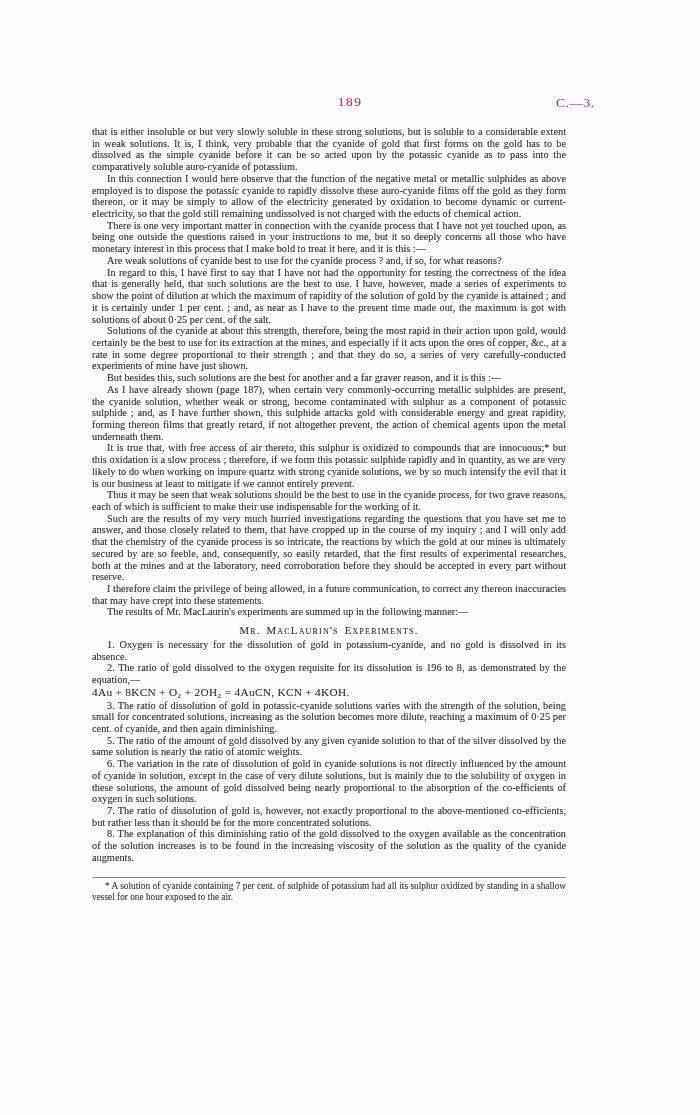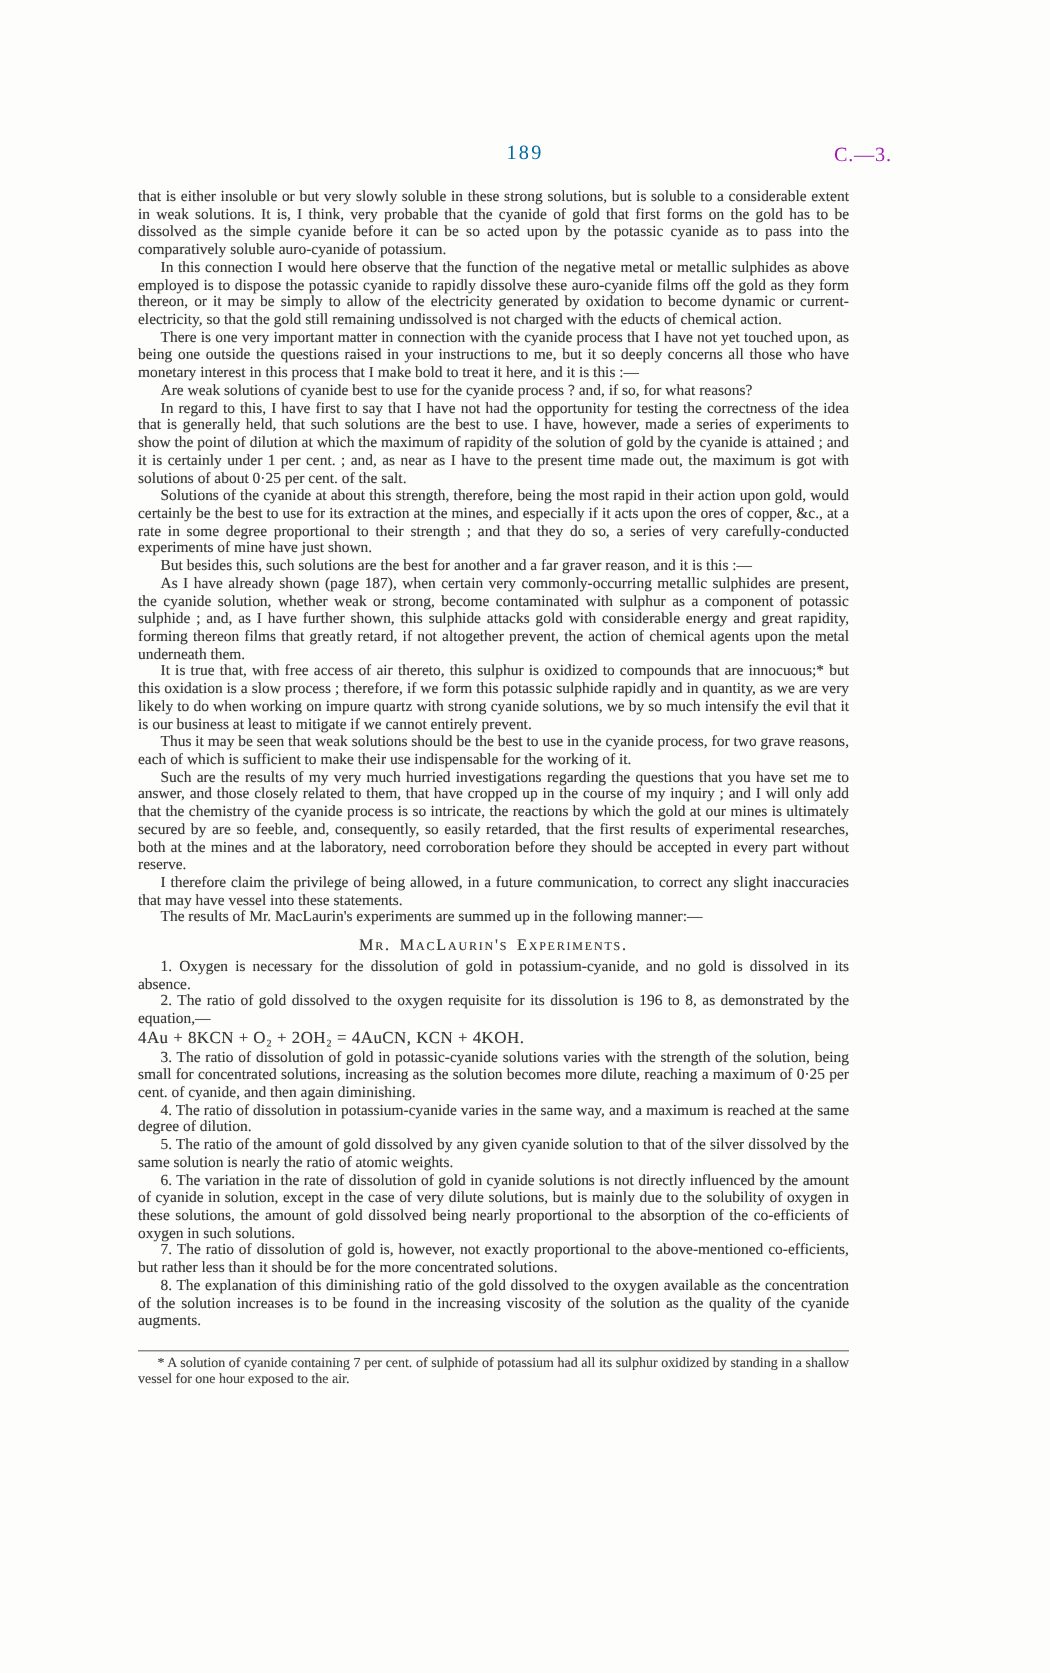--- a/index.html
+++ b/index.html
@@ -18,21 +18,21 @@
     background: #fdfdfc;
   }
   .page-number {
     position: absolute;
     top: 94px;
     left: 0;
     width: 700px;
     text-align: center;
     font-size: 13.5px;
     letter-spacing: 1.5px;
-    color: #0369a1;
+    color: #be185d;
   }
   .corner-mark {
     position: absolute;
     top: 95px;
     left: 556px;
     font-size: 13.5px;
     letter-spacing: 0.5px;
     color: #a21caf;
   }
   .body-text {
@@ -95,28 +95,27 @@
       <p class="para body">In this connection I would here observe that the function of the negative metal or metallic sulphides as above employed is to dispose the potassic cyanide to rapidly dissolve these auro-cyanide films off the gold as they form thereon, or it may be simply to allow of the electricity generated by oxidation to become dynamic or current-electricity, so that the gold still remaining undissolved is not charged with the educts of chemical action.</p>
       <p class="para body">There is one very important matter in connection with the cyanide process that I have not yet touched upon, as being one outside the questions raised in your instructions to me, but it so deeply concerns all those who have monetary interest in this process that I make bold to treat it here, and it is this :—</p>
       <p class="para body">Are weak solutions of cyanide best to use for the cyanide process ? and, if so, for what reasons?</p>
       <p class="para body">In regard to this, I have first to say that I have not had the opportunity for testing the correctness of the idea that is generally held, that such solutions are the best to use. I have, however, made a series of experiments to show the point of dilution at which the maximum of rapidity of the solution of gold by the cyanide is attained ; and it is certainly under 1 per cent. ; and, as near as I have to the present time made out, the maximum is got with solutions of about 0·25 per cent. of the salt.</p>
       <p class="para body">Solutions of the cyanide at about this strength, therefore, being the most rapid in their action upon gold, would certainly be the best to use for its extraction at the mines, and especially if it acts upon the ores of copper, &amp;c., at a rate in some degree proportional to their strength ; and that they do so, a series of very carefully-conducted experiments of mine have just shown.</p>
       <p class="para body">But besides this, such solutions are the best for another and a far graver reason, and it is this :—</p>
       <p class="para body">As I have already shown (page 187), when certain very commonly-occurring metallic sulphides are present, the cyanide solution, whether weak or strong, become contaminated with sulphur as a component of potassic sulphide ; and, as I have further shown, this sulphide attacks gold with considerable energy and great rapidity, forming thereon films that greatly retard, if not altogether prevent, the action of chemical agents upon the metal underneath them.</p>
       <p class="para body">It is true that, with free access of air thereto, this sulphur is oxidized to compounds that are innocuous;* but this oxidation is a slow process ; therefore, if we form this potassic sulphide rapidly and in quantity, as we are very likely to do when working on impure quartz with strong cyanide solutions, we by so much intensify the evil that it is our business at least to mitigate if we cannot entirely prevent.</p>
       <p class="para body">Thus it may be seen that weak solutions should be the best to use in the cyanide process, for two grave reasons, each of which is sufficient to make their use indispensable for the working of it.</p>
       <p class="para body">Such are the results of my very much hurried investigations regarding the questions that you have set me to answer, and those closely related to them, that have cropped up in the course of my inquiry ; and I will only add that the chemistry of the cyanide process is so intricate, the reactions by which the gold at our mines is ultimately secured by are so feeble, and, consequently, so easily retarded, that the first results of experimental researches, both at the mines and at the laboratory, need corroboration before they should be accepted in every part without reserve.</p>
-      <p class="para body">I therefore claim the privilege of being allowed, in a future communication, to correct any slight inaccuracies that may have vessel into these statements.</p>
+      <p class="para body">I therefore claim the privilege of being allowed, in a future communication, to correct any thereon inaccuracies that may have crept into these statements.</p>
       <p class="para body">The results of Mr. MacLaurin's experiments are summed up in the following manner:—</p>
       <p class="para heading">Mr. MacLaurin's Experiments.</p>
       <p class="para body">1. Oxygen is necessary for the dissolution of gold in potassium-cyanide, and no gold is dissolved in its absence.</p>
       <p class="para body">2. The ratio of gold dissolved to the oxygen requisite for its dissolution is 196 to 8, as demonstrated by the equation,—</p>
       <p class="para equation">4Au + 8KCN + O₂ + 2OH₂ = 4AuCN, KCN + 4KOH.</p>
       <p class="para body">3. The ratio of dissolution of gold in potassic-cyanide solutions varies with the strength of the solution, being small for concentrated solutions, increasing as the solution becomes more dilute, reaching a maximum of 0·25 per cent. of cyanide, and then again diminishing.</p>
-      <p class="para body">4. The ratio of dissolution in potassium-cyanide varies in the same way, and a maximum is reached at the same degree of dilution.</p>
       <p class="para body">5. The ratio of the amount of gold dissolved by any given cyanide solution to that of the silver dissolved by the same solution is nearly the ratio of atomic weights.</p>
       <p class="para body">6. The variation in the rate of dissolution of gold in cyanide solutions is not directly influenced by the amount of cyanide in solution, except in the case of very dilute solutions, but is mainly due to the solubility of oxygen in these solutions, the amount of gold dissolved being nearly proportional to the absorption of the co-efficients of oxygen in such solutions.</p>
       <p class="para body">7. The ratio of dissolution of gold is, however, not exactly proportional to the above-mentioned co-efficients, but rather less than it should be for the more concentrated solutions.</p>
       <p class="para body">8. The explanation of this diminishing ratio of the gold dissolved to the oxygen available as the concentration of the solution increases is to be found in the increasing viscosity of the solution as the quality of the cyanide augments.</p>
       <div class="footnote-rule"></div>
       <p class="footnote">* A solution of cyanide containing 7 per cent. of sulphide of potassium had all its sulphur oxidized by standing in a shallow vessel for one hour exposed to the air.</p>
     </div>
 
 </div>
 

